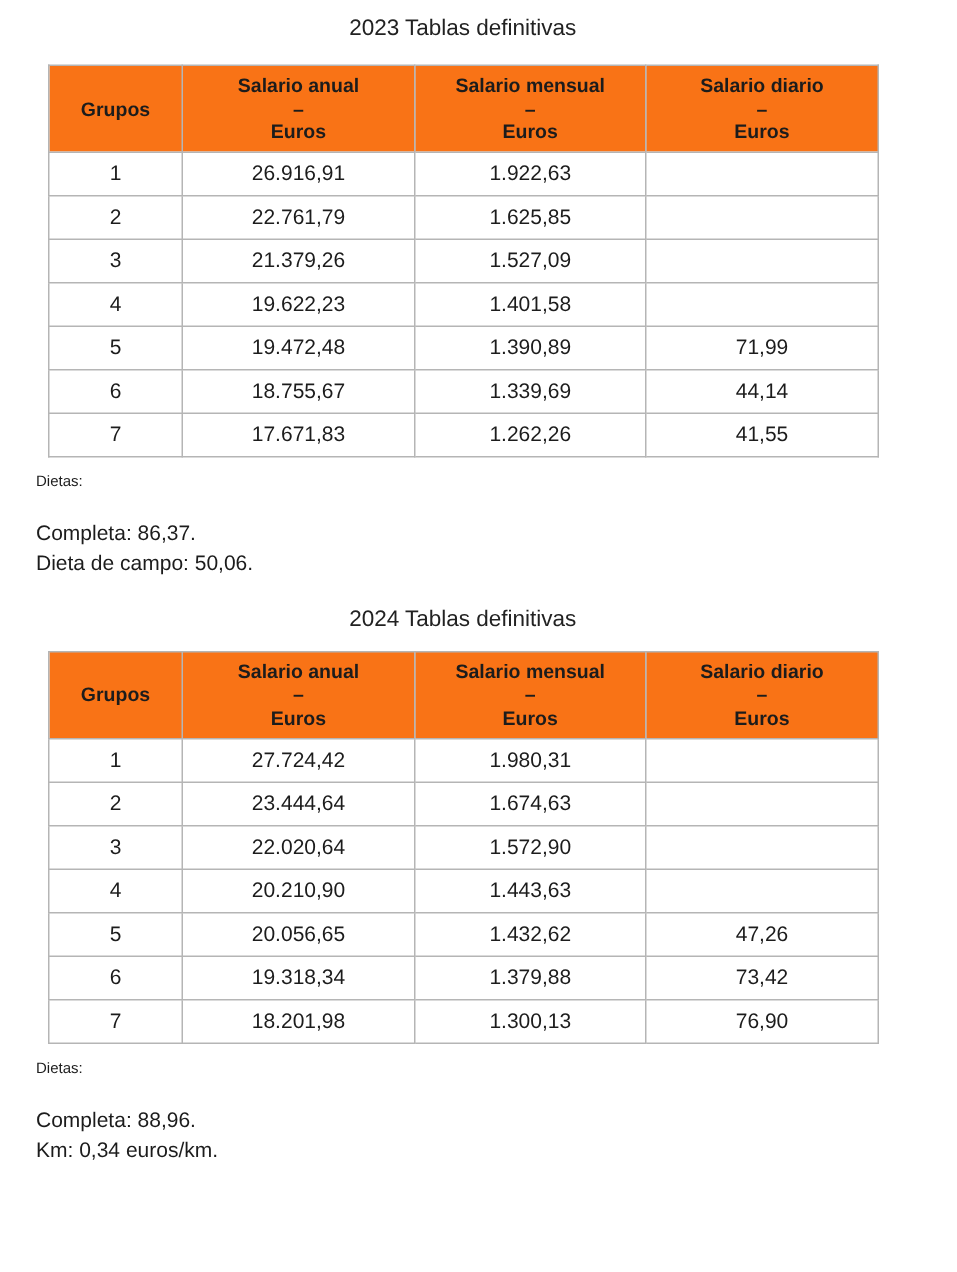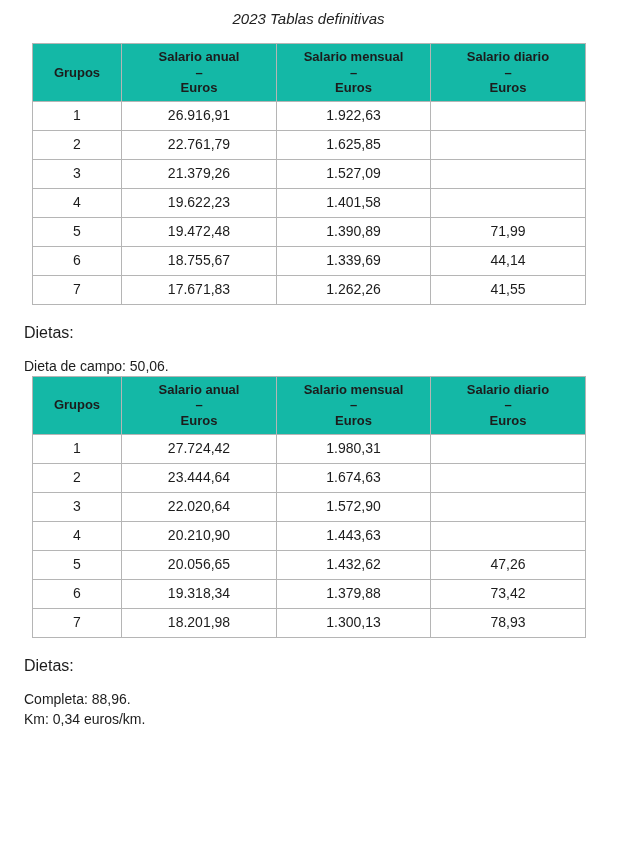--- a/index.html
+++ b/index.html
@@ -9,40 +9,39 @@
     font-family: "Liberation Sans", sans-serif;
     color: #1c1c1c;
     overflow: hidden;
   }
   .page { padding: 8px 0 0 24px; }
 
   .title {
     width: 553px;
     margin: 2px 0 15px 8px;
     text-align: center;
-    font-style: italic;
     font-size: 15px;
     line-height: 18px;
     color: #222;
   }
   .title.second { margin-top: 19px; margin-bottom: 12px; }
 
   table.salary {
     border-collapse: collapse;
     table-layout: fixed;
     width: 553px;
     margin-left: 8px;
   }
   table.salary col.c-grupos { width: 89px; }
   table.salary col.c-anual  { width: 155px; }
   table.salary col.c-mensual{ width: 154px; }
   table.salary col.c-diario { width: 155px; }
 
   table.salary th {
-    background: #14b8a6;
+    background: #f97316;
     border: 1px solid #b5b5b5;
     font-weight: bold;
     font-size: 13px;
     line-height: 15.6px;
     text-align: center;
     vertical-align: middle;
     padding: 5px 4px;
     color: #1c1c1c;
   }
   table.salary th .hl { display: block; }
@@ -52,22 +51,22 @@
     font-size: 14px;
     line-height: 19px;
     text-align: center;
     vertical-align: middle;
     padding: 4px 4px;
     height: 29px;
     color: #1c1c1c;
   }
 
   .dietas-label {
-    margin: 18px 0 13px 0;
-    font-size: 16px;
+    margin: 7px 0 13px 0;
+    font-size: 10px;
     line-height: 20px;
   }
   .dietas-lines { margin: 0; }
   .dl {
     font-size: 14px;
     line-height: 20px;
   }
 </style>
 </head>
 <body>
@@ -144,23 +143,25 @@
         <td>7</td>
         <td>17.671,83</td>
         <td>1.262,26</td>
         <td>41,55</td>
       </tr>
     </tbody>
   </table>
 
   <p class="dietas-label">Dietas:</p>
   <div class="dietas-lines">
+    <div class="dl">Completa: 86,37.</div>
     <div class="dl">Dieta de campo: 50,06.</div>
   </div>
 
+  <div class="title second">2024 Tablas definitivas</div>
 
   <table class="salary">
     <colgroup>
       <col class="c-grupos">
         <col class="c-anual">
         <col class="c-mensual">
         <col class="c-diario">
     </colgroup>
     <thead>
       <tr>
@@ -216,21 +217,21 @@
       <tr>
         <td>6</td>
         <td>19.318,34</td>
         <td>1.379,88</td>
         <td>73,42</td>
       </tr>
       <tr>
         <td>7</td>
         <td>18.201,98</td>
         <td>1.300,13</td>
-        <td>78,93</td>
+        <td>76,90</td>
       </tr>
     </tbody>
   </table>
 
   <p class="dietas-label">Dietas:</p>
   <div class="dietas-lines">
     <div class="dl">Completa: 88,96.</div>
     <div class="dl">Km: 0,34 euros/km.</div>
   </div>
 

